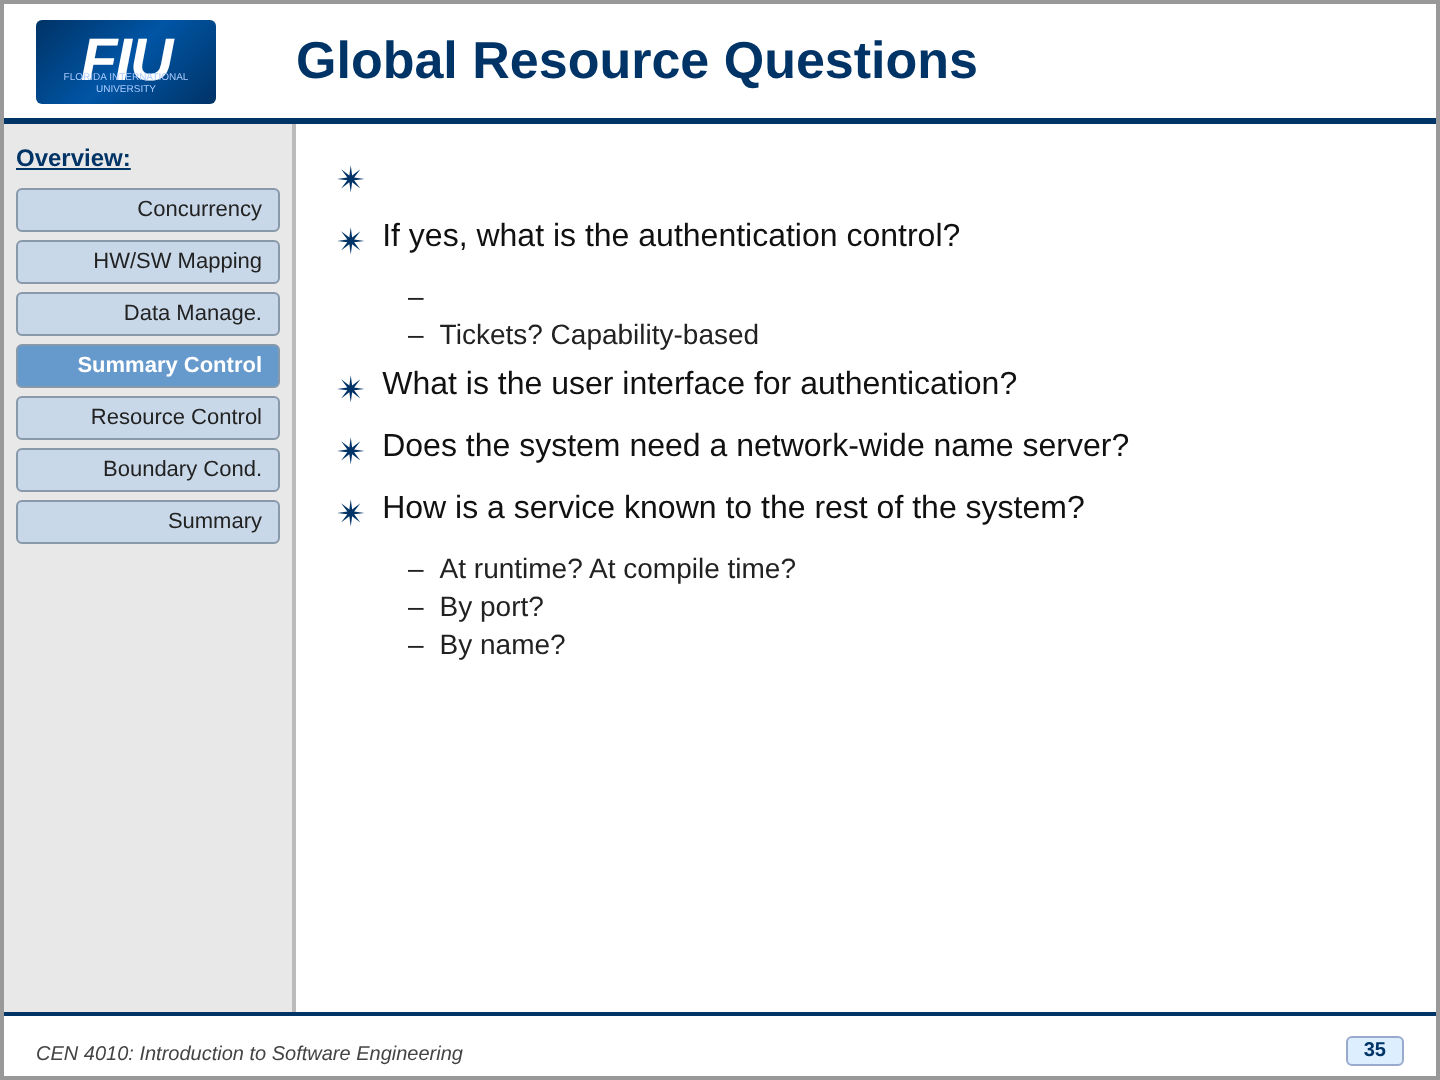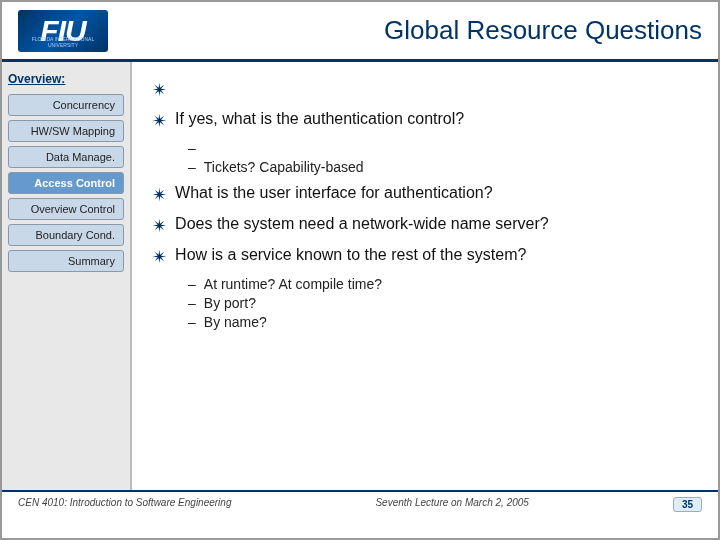--- a/index.html
+++ b/index.html
@@ -61,36 +61,36 @@
       font-size: 5px;
       position: absolute;
       bottom: 4px;
       left: 4px;
       right: 4px;
       text-align: center;
     }
 
     .header-title {
       flex: 1;
-      text-align: right;
+      text-align: left;
       font-size: 26px;
-      font-weight: normal;
+      font-weight: bold;
       color: #003366;
     }
 
     
     .content-area {
       display: flex;
       flex: 1;
       overflow: hidden;
     }
 
     
     .sidebar {
-      width: 130px;
+      width: 146px;
       background: #e8e8e8;
       padding: 10px 6px;
       border-right: 2px solid #bbb;
       display: flex;
       flex-direction: column;
       gap: 4px;
     }
 
     .sidebar-label {
       font-size: 12px;
@@ -166,23 +166,23 @@
     .main-bullet-text {
       line-height: 1.3;
     }
 
     
     .footer {
       border-top: 2px solid #003366;
       padding: 5px 16px;
       display: flex;
       justify-content: space-between;
-      align-items: flex-start;
+      align-items: flex-end;
       background: white;
-      height: 48px;
+      height: 32px;
     }
 
     .footer-left {
       font-size: 10px;
       color: #444;
       font-style: italic;
     }
 
     .footer-center {
       font-size: 10px;
@@ -215,22 +215,22 @@
     <div class="header-title">Global Resource Questions</div>
   </div>
 
   <div class="content-area">
 
     <div class="sidebar">
       <div class="sidebar-label">Overview:</div>
       <div class="sidebar-item">Concurrency</div>
       <div class="sidebar-item">HW/SW Mapping</div>
       <div class="sidebar-item">Data Manage.</div>
-      <div class="sidebar-item active">Access Control</div>
-      <div class="sidebar-item">Overview Control</div>
+      <div class="sidebar-item active">Summary Control</div>
+      <div class="sidebar-item">Resource Control</div>
       <div class="sidebar-item">Boundary Cond.</div>
       <div class="sidebar-item">Summary</div>
     </div>
 
     <div class="main-panel">
       <div class="bullet-section">
 
         <div class="main-bullet">
           <span class="bullet-star">✴</span>
         </div>
@@ -279,17 +279,16 @@
             <span>By name?</span>
           </div>
         </div>
 
       </div>
     </div>
   </div>
 
   <div class="footer">
     <span class="footer-left">CEN 4010: Introduction to Software Engineering</span>
-    <span class="footer-center">Seventh Lecture on March 2, 2005</span>
     <span class="footer-right">35</span>
   </div>
 
 </div>
 
 </body></html>

